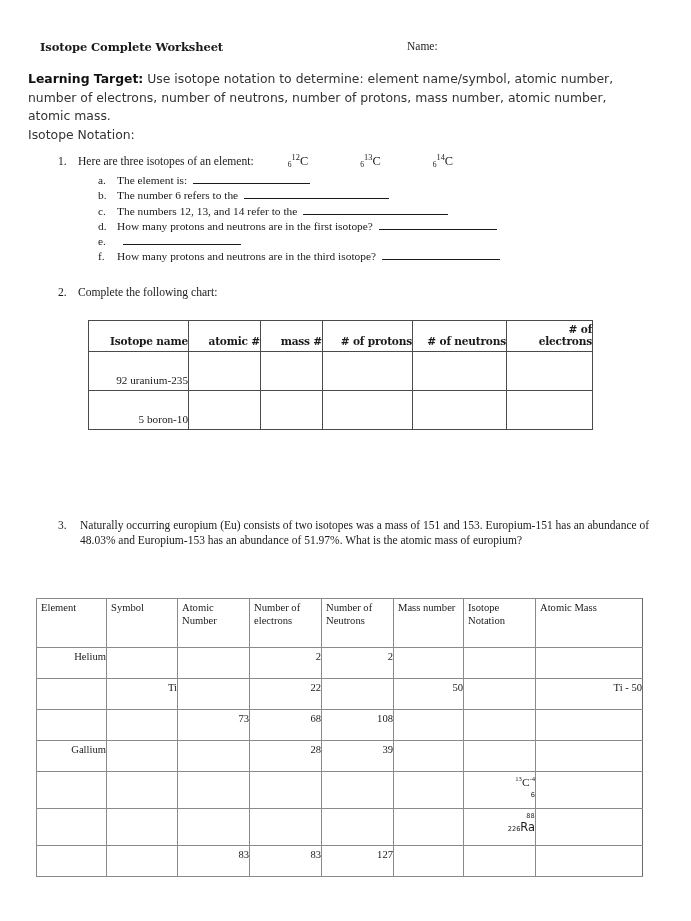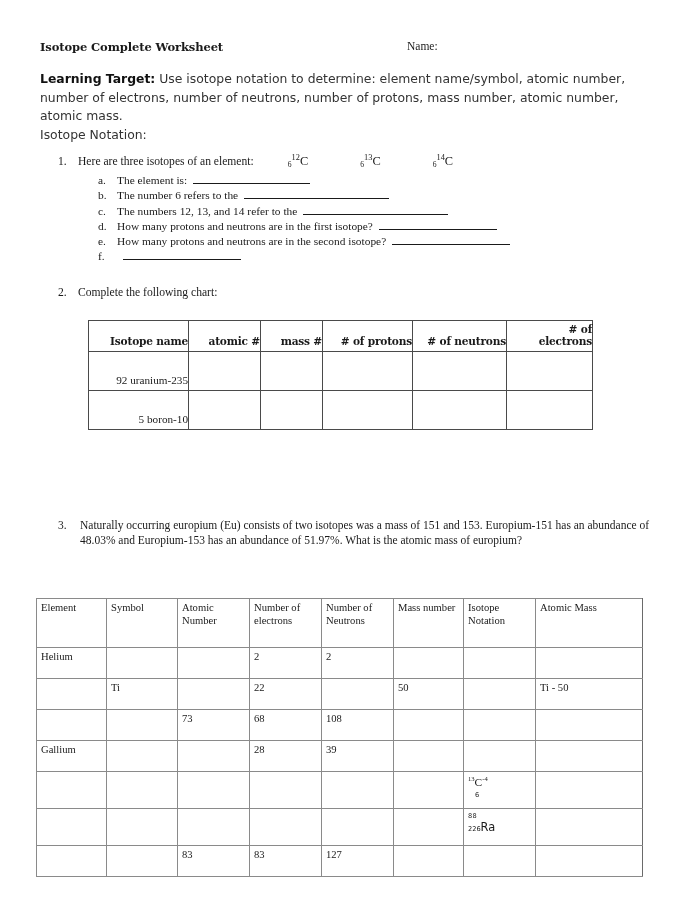--- a/index.html
+++ b/index.html
@@ -40,21 +40,21 @@
   .hdr-name {
     position: absolute;
     left: 367px;
     font-size: 11.5px;
   }
 
   
   .lt-block {
     position: absolute;
     top: 70px;
-    left: 40px;
+    left: 28px;
     width: 600px;
     font-family: "DejaVu Sans", sans-serif;
     font-size: 12.4px;
     line-height: 18.6px;
     color: #333;
   }
   .lt-label {
     font-weight: bold;
     color: #111;
   }
@@ -195,21 +195,21 @@
   .tbl2 th, .tbl2 td {
     border: 1px solid #8a8a8a;
     vertical-align: top;
     text-align: left;
     padding: 2px 0 0 4px;
     font-size: 10.6px;
     font-weight: normal;
     line-height: 13.4px;
   }
   .tbl2 th { height: 46px; }
-  .tbl2 td { height: 28px; }
+  .tbl2 td { height: 28px; text-align: right; }
   .tbl2 .tall { height: 34px; }
   .tbl2 .c-last { border-right: 1px solid #6a6a6a; }
 
   
   .notation {
     font-family: "DejaVu Sans", sans-serif;
     line-height: 10px;
     padding-top: 1px;
   }
   .notation .top {
@@ -275,25 +275,25 @@
         <span>The numbers 12, 13, and 14 refer to the</span>
         <span class="blank bl-c"></span>
       </div>
       <div class="sub-line">
         <span class="sub-letter">d.</span>
         <span>How many protons and neutrons are in the first isotope?</span>
         <span class="blank bl-d"></span>
       </div>
       <div class="sub-line">
         <span class="sub-letter">e.</span>
-        <span>How many protons and neutrons are in the second isotope?</span>
         <span class="blank bl-e"></span>
       </div>
       <div class="sub-line">
         <span class="sub-letter">f.</span>
+        <span>How many protons and neutrons are in the third isotope?</span>
         <span class="blank bl-f"></span>
       </div>
     </div>
   </div>
 
   <div class="q2">
     <span class="q1-num">2.</span>
     <span>Complete the following chart:</span>
   </div>
 

